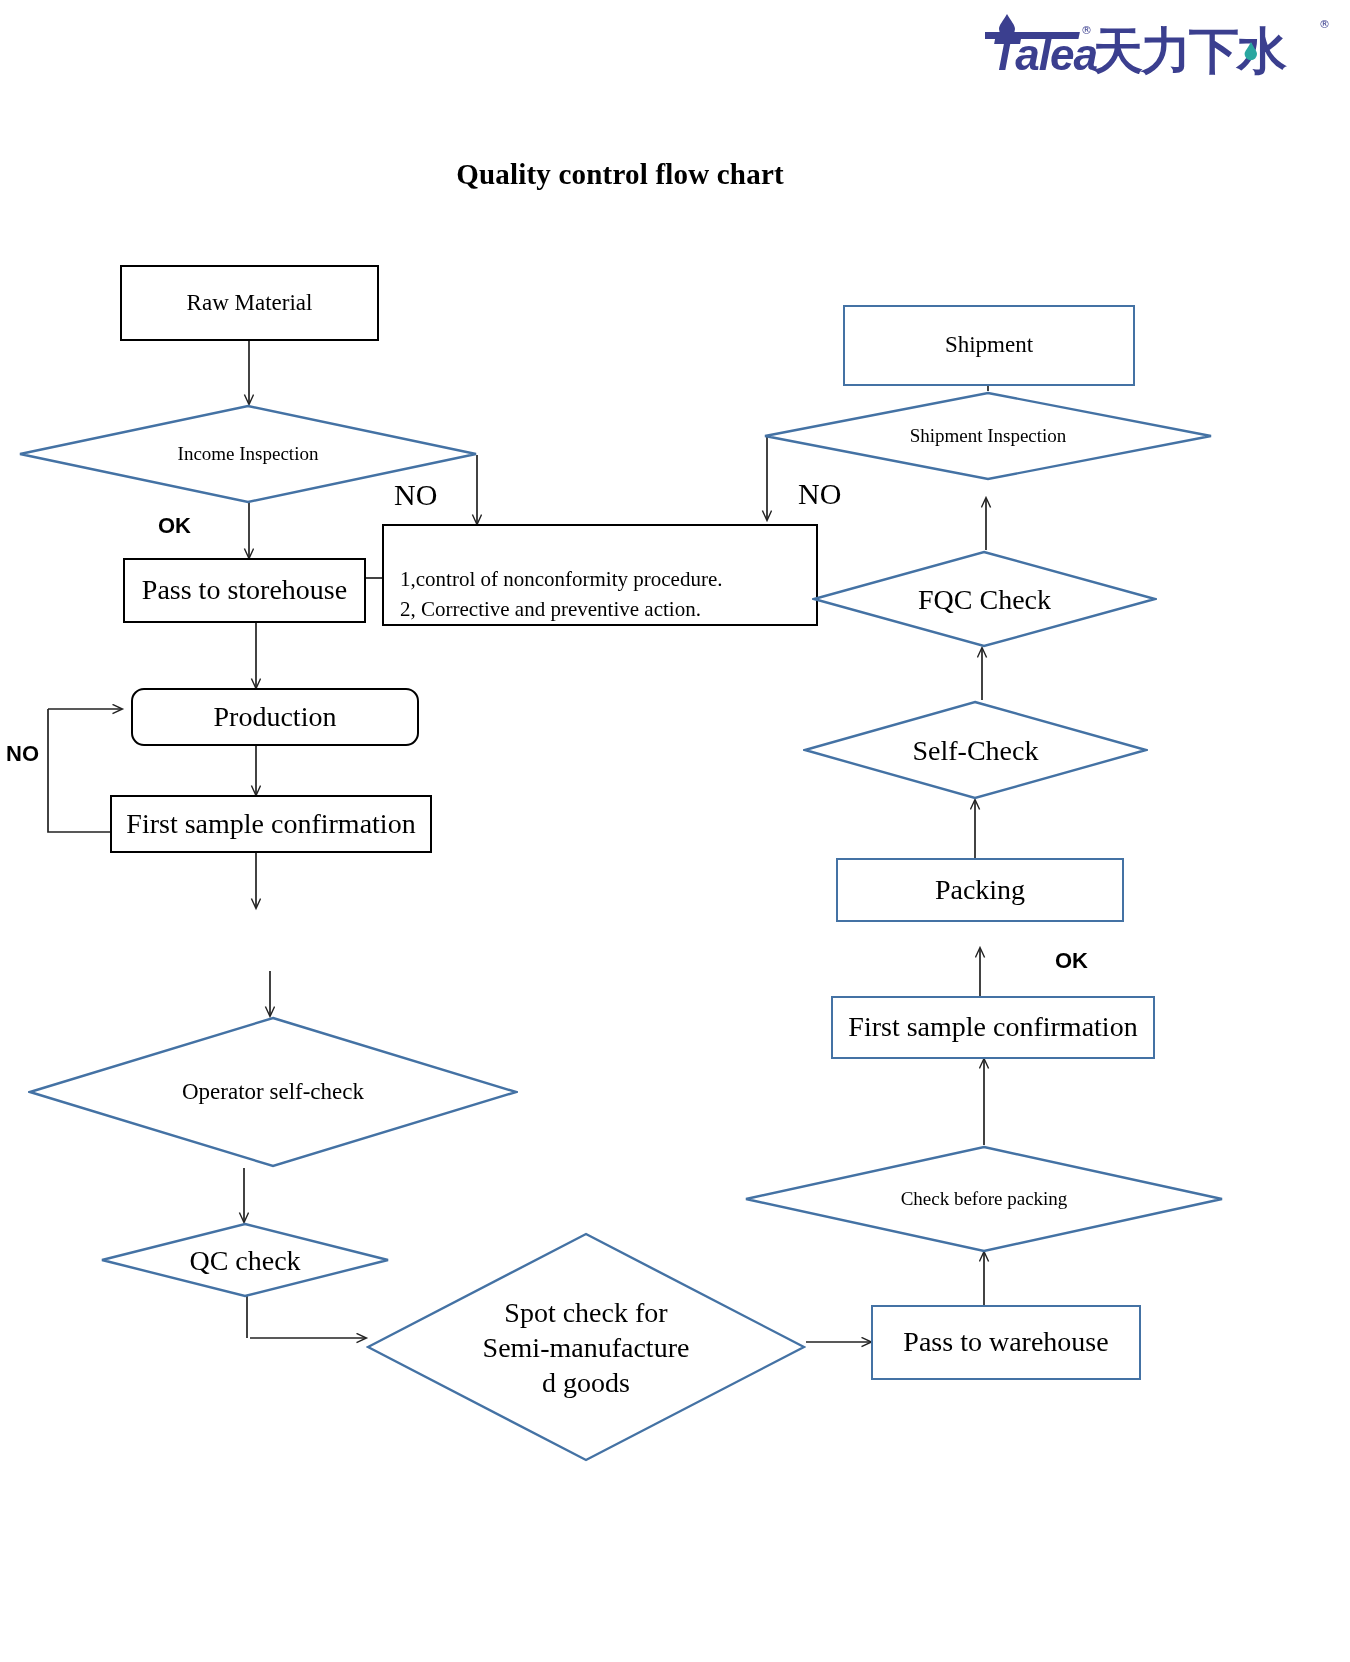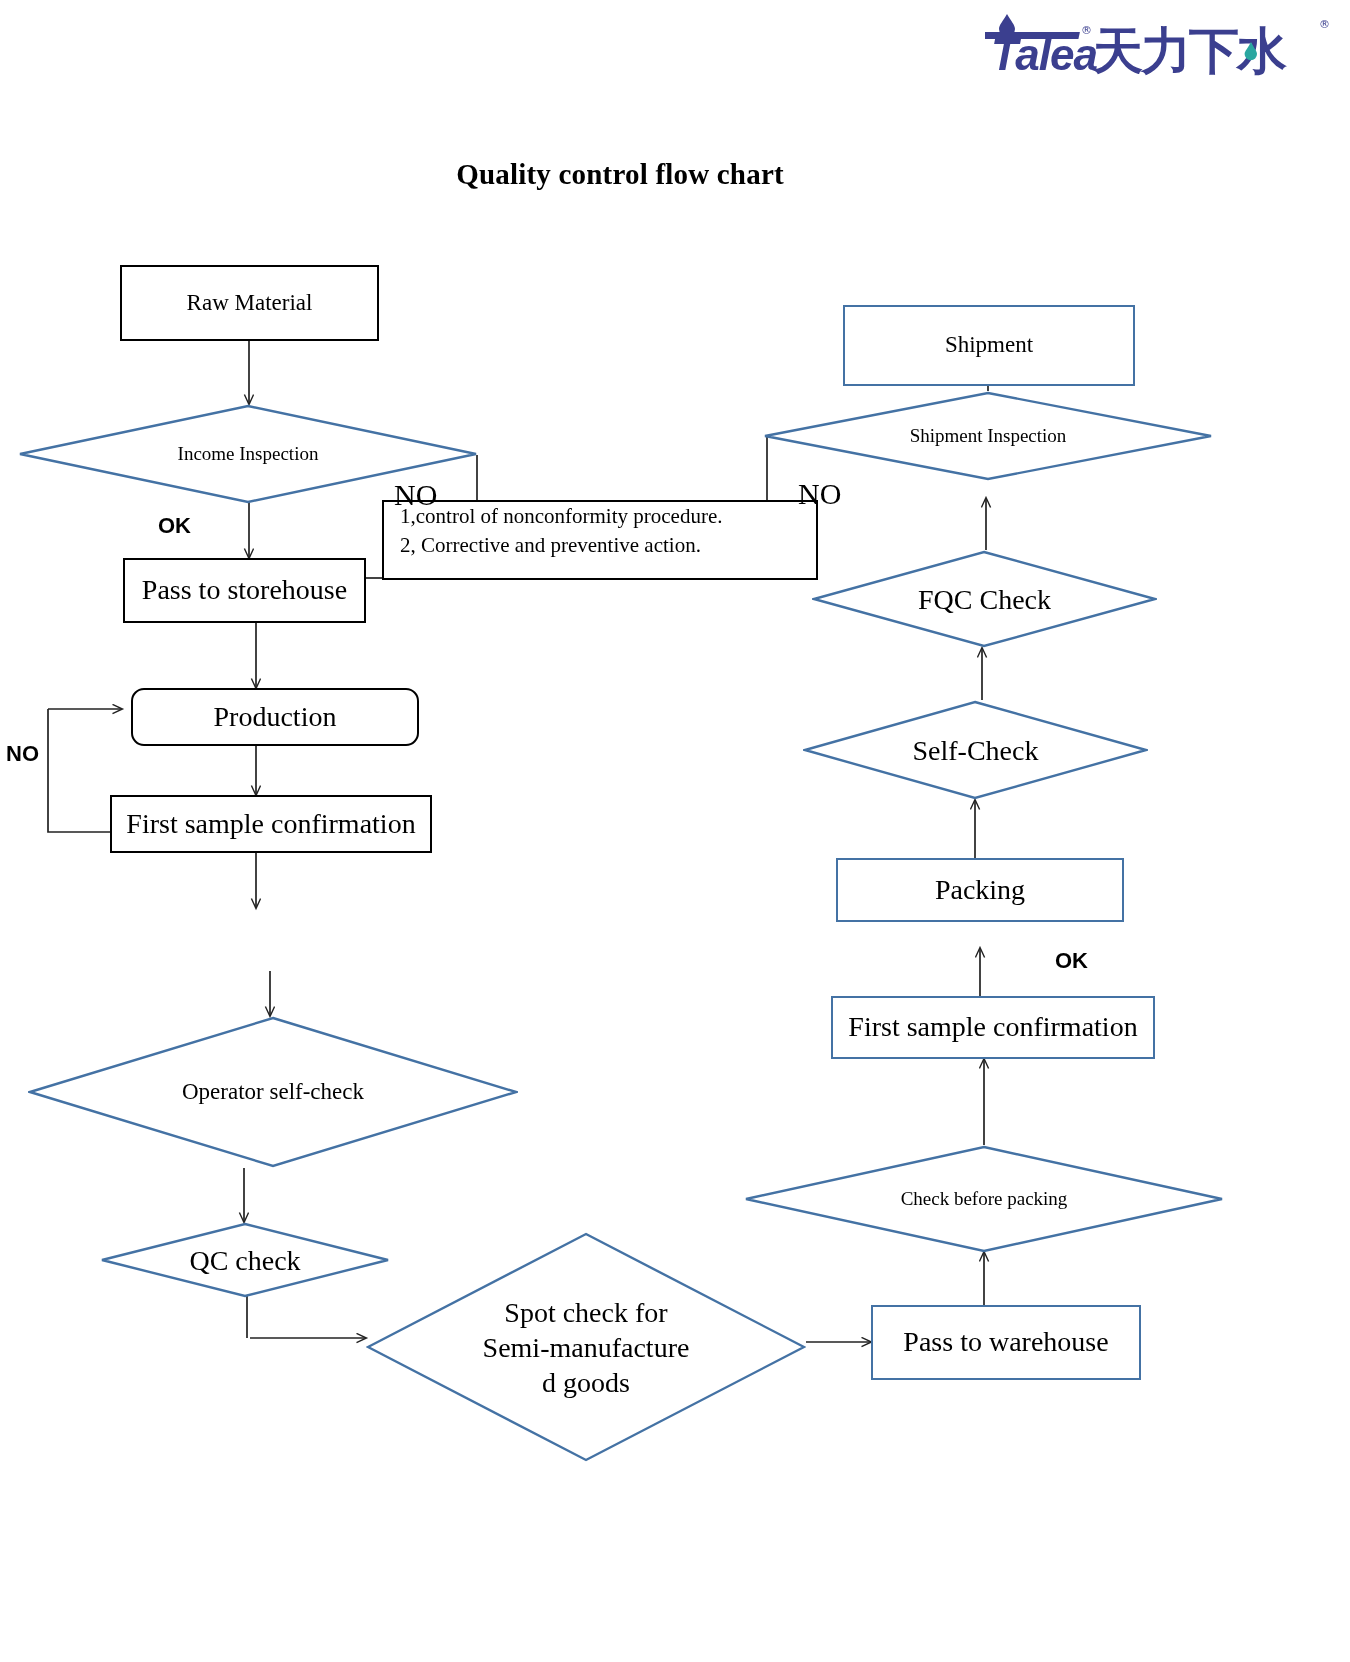--- a/index.html
+++ b/index.html
@@ -207,21 +207,21 @@
     <svg viewBox="0 0 460 100" preserveAspectRatio="none" aria-hidden="true">
       <polygon points="230,2 458,50 230,98 2,50" fill="#ffffff" stroke="#4472a4" stroke-width="2.4" vector-effect="non-scaling-stroke"></polygon>
     </svg>
     <span class="dlabel lbl-sm">Income Inspection</span>
   </div>
 
   <div class="node box black" style="left:123px; top:558px; width:243px; height:65px;">
     <span class="lbl-md">Pass to storehouse</span>
   </div>
 
-  <div class="node box black" style="left:382px; top:500px; width:436px; height:80px; align-items:flex-start;">
+  <div class="node box black" style="left:382px; top:524px; width:436px; height:102px; align-items:flex-end;">
     <span class="multi">
       <span>1,control of nonconformity procedure.</span><br>
       <span>2, Corrective and preventive action.</span>
     </span>
   </div>
 
   <div class="node box black" style="left:131px; top:688px; width:288px; height:58px;border-radius:13px;">
     <span class="lbl-md">Production</span>
   </div>
 

